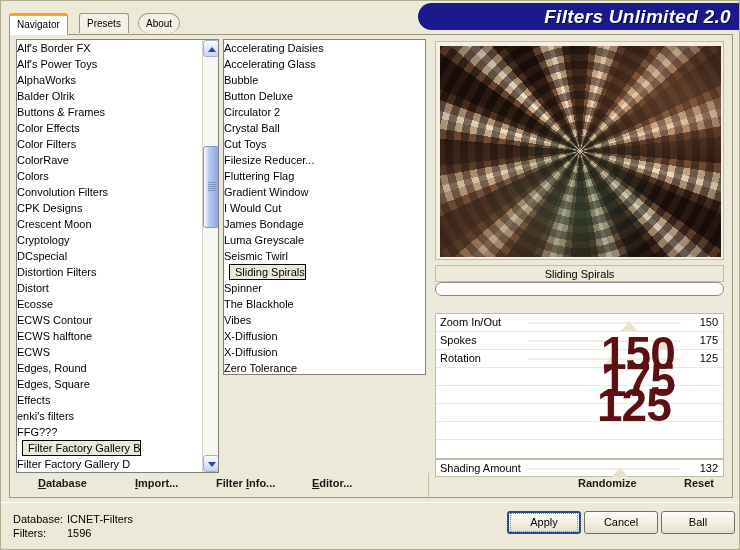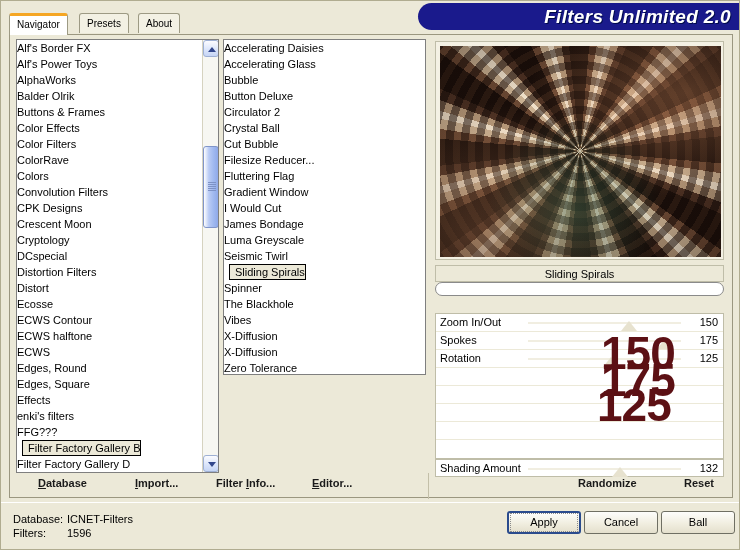--- a/index.html
+++ b/index.html
@@ -395,21 +395,21 @@
 
 <div id="app">
 
   <div id="banner">
     <div class="btxt">Filters Unlimited 2.0</div>
   </div>
 
   <div id="tabbar">
     <div class="tab active" style="left:0px;">Navigator</div>
     <div class="tab" style="left:70px;">Presets</div>
-    <div class="tab" style="left:129px;">About</div>
+    <div class="tab" style="left:129px;border-radius:10px;">About</div>
   </div>
 
   <div id="panel">
 
     <div class="listbox" id="cat-list">
       <div class="lscroll" id="cat-items">
           <div class="litem">Alf's Border FX</div>
           <div class="litem">Alf's Power Toys</div>
           <div class="litem">AlphaWorks</div>
           <div class="litem">Balder Olrik</div>
@@ -451,21 +451,21 @@
     </div>
 
     <div class="listbox" id="filt-list">
       <div class="lscroll" id="filt-items">
           <div class="litem">Accelerating Daisies</div>
           <div class="litem">Accelerating Glass</div>
           <div class="litem">Bubble</div>
           <div class="litem">Button Deluxe</div>
           <div class="litem">Circulator 2</div>
           <div class="litem">Crystal Ball</div>
-          <div class="litem">Cut Bubble</div>
+          <div class="litem">Cut Toys</div>
           <div class="litem">Filesize Reducer...</div>
           <div class="litem">Fluttering Flag</div>
           <div class="litem">Gradient Window</div>
           <div class="litem">I Would Cut</div>
           <div class="litem">James Bondage</div>
           <div class="litem">Luma Greyscale</div>
           <div class="litem">Seismic Twirl</div>
           <div class="litem" style="padding-left: 5px;"><span class="litem sel" style="height: 16px; line-height: 14px;">Sliding Spirals</span></div>
           <div class="litem">Spinner</div>
           <div class="litem">The Blackhole</div>

